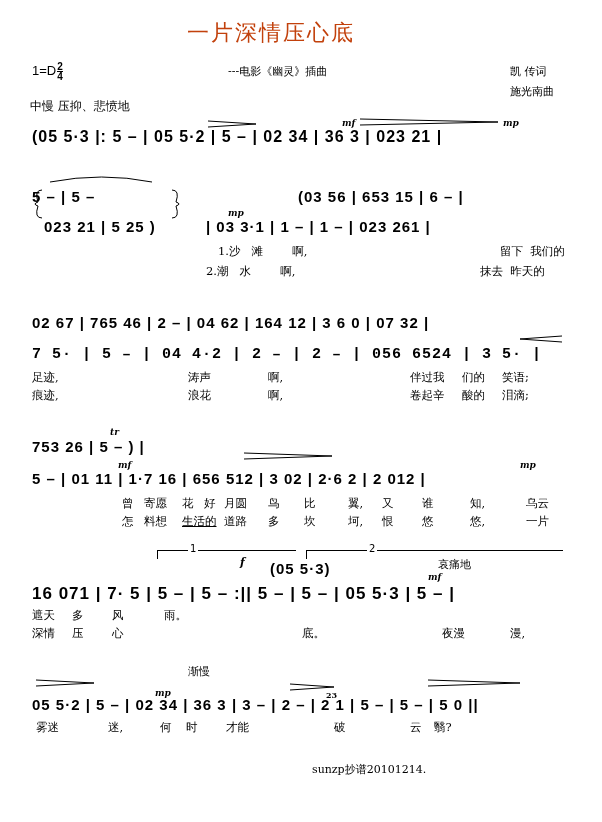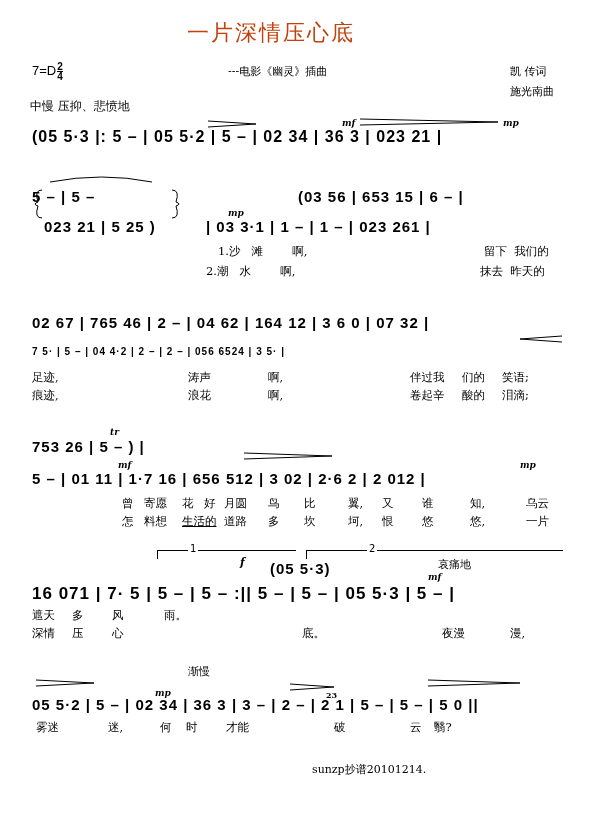--- a/index.html
+++ b/index.html
@@ -21,21 +21,21 @@
   .footer{left:312px;top:762px;font-size:11px;font-family:"DejaVu Serif",serif;}
   .expr{position:absolute;font-family:"DejaVu Serif",serif;font-size:11px;}
   .volta{position:absolute;border-top:1px solid #000;border-left:1px solid #000;height:8px;}
   .volta span{position:absolute;top:-8px;font-size:10px;background:#fff;padding:0 2px;}
 </style>
 </head>
 <body>
 
 <div class="abs title"><span>一片深情压心底</span></div>
 <div class="abs key">
-  <span>7=D</span><span class="frac"><span class="num">2</span><span>4</span></span>
+  <span>1=D</span><span class="frac"><span class="num">2</span><span>4</span></span>
 </div>
 <div class="abs sub">---电影《幽灵》插曲</div>
 <div class="abs credit" style="top:64px;">凯  传词</div>
 <div class="abs credit" style="top:84px;">施光南曲</div>
 <div class="abs tempo">中慢 压抑、悲愤地</div>
 
 <div class="dyn" style="left:342px;top:118px;">mf</div>
 <div class="dyn" style="left:503px;top:118px;">mp</div>
 <div class="hairpin" style="left:208px;top:121px;">
     <svg width="50" height="6">
@@ -55,28 +55,28 @@
   <path d="M10,18 Q2,18 6,30 Q0,32 6,34 Q2,46 10,46" stroke="#000" fill="none"></path>
   <path d="M140,18 Q148,18 144,30 Q150,32 144,34 Q148,46 140,46" stroke="#000" fill="none"></path>
   <path d="M18,10 Q70,0 120,10" stroke="#000" fill="none"></path>
 </svg>
 <div class="notes" style="left:298px;top:188px;font-size:15px;">(03  56 | 653  15 | 6  – |</div>
 <div class="dyn" style="left:228px;top:208px;">mp</div>
 <div class="notes" style="left:206px;top:218px;font-size:15px;">| 03  3·1 | 1  – | 1  – | 023  261 |</div>
 <div class="lyr" style="left:218px;top:244px;text-align:right;">
   <span>1.沙</span>&nbsp;&nbsp;&nbsp;<span>滩</span>&nbsp;&nbsp;&nbsp;&nbsp;&nbsp;&nbsp;&nbsp;&nbsp;<span>啊,</span>
 </div>
-<div class="lyr" style="left:484px;top:244px;"><span>留下</span>&nbsp;&nbsp;<span>我们的</span></div>
+<div class="lyr" style="left:500px;top:244px;"><span>留下</span>&nbsp;&nbsp;<span>我们的</span></div>
 <div class="lyr" style="left:206px;top:264px;">
   <span>2.潮</span>&nbsp;&nbsp;&nbsp;<span>水</span>&nbsp;&nbsp;&nbsp;&nbsp;&nbsp;&nbsp;&nbsp;&nbsp;<span>啊,</span>
 </div>
 <div class="lyr" style="left:480px;top:264px;"><span>抹去</span>&nbsp;&nbsp;<span>昨天的</span></div>
 
 <div class="notes" style="left:32px;top:314px;font-size:15px;">02 67 | 765 46 | 2 – | 04 62 | 164 12 | 3 6 0 | 07 32 |</div>
-<div class="notes" style="left:32px;top:346px;font-size:10px;">7 5· | 5 – | 04 4·2 | 2 – | 2 – | 056 6524 | 3 5· |</div>
+<div class="notes" style="left:32px;top:346px;font-size:15px;font-family:Liberation Mono, monospace;">7 5· | 5 – | 04 4·2 | 2 – | 2 – | 056 6524 | 3 5· |</div>
 <div class="hairpin" style="left:520px;top:336px;">
     <svg width="44" height="6">
       <path d="M42,0 L0,3 L42,6" stroke="#000" fill="none"></path>
     </svg>
   </div>
 <div class="lyr" style="left:32px;top:370px;width:540px;">
   <span>足迹,</span>
   <span style="position:absolute;left:156px">涛声</span>
   <span style="position:absolute;left:236px">啊,</span>
   <span style="position:absolute;left:378px">伴过我</span>

